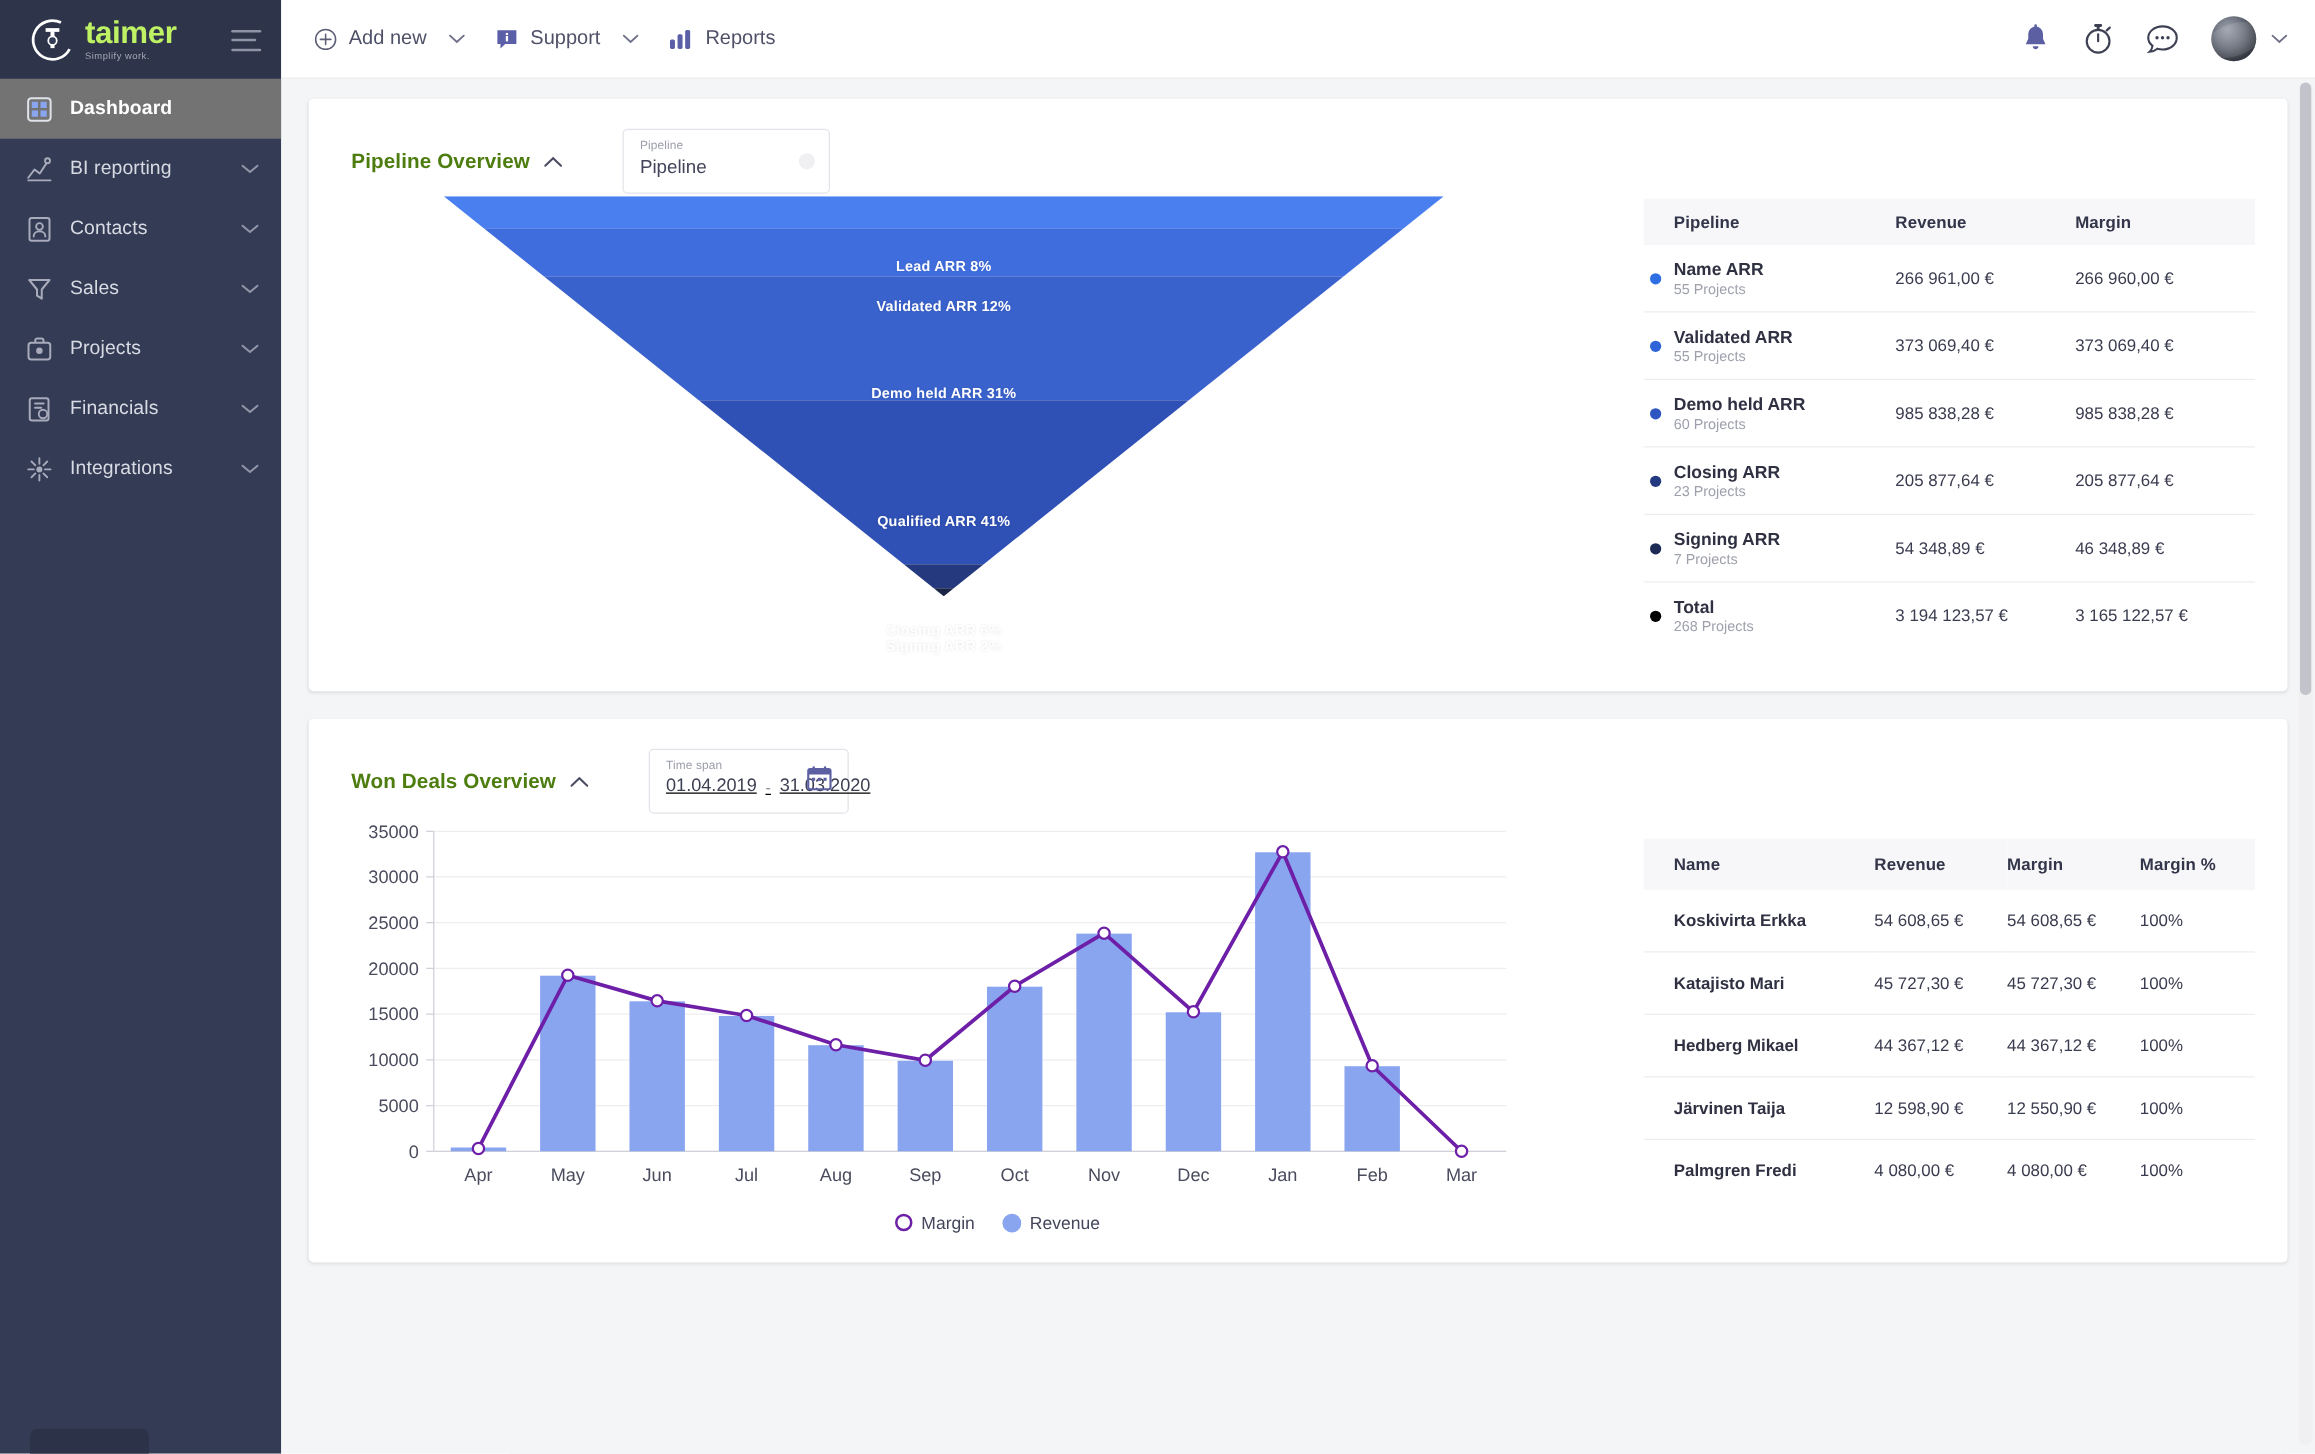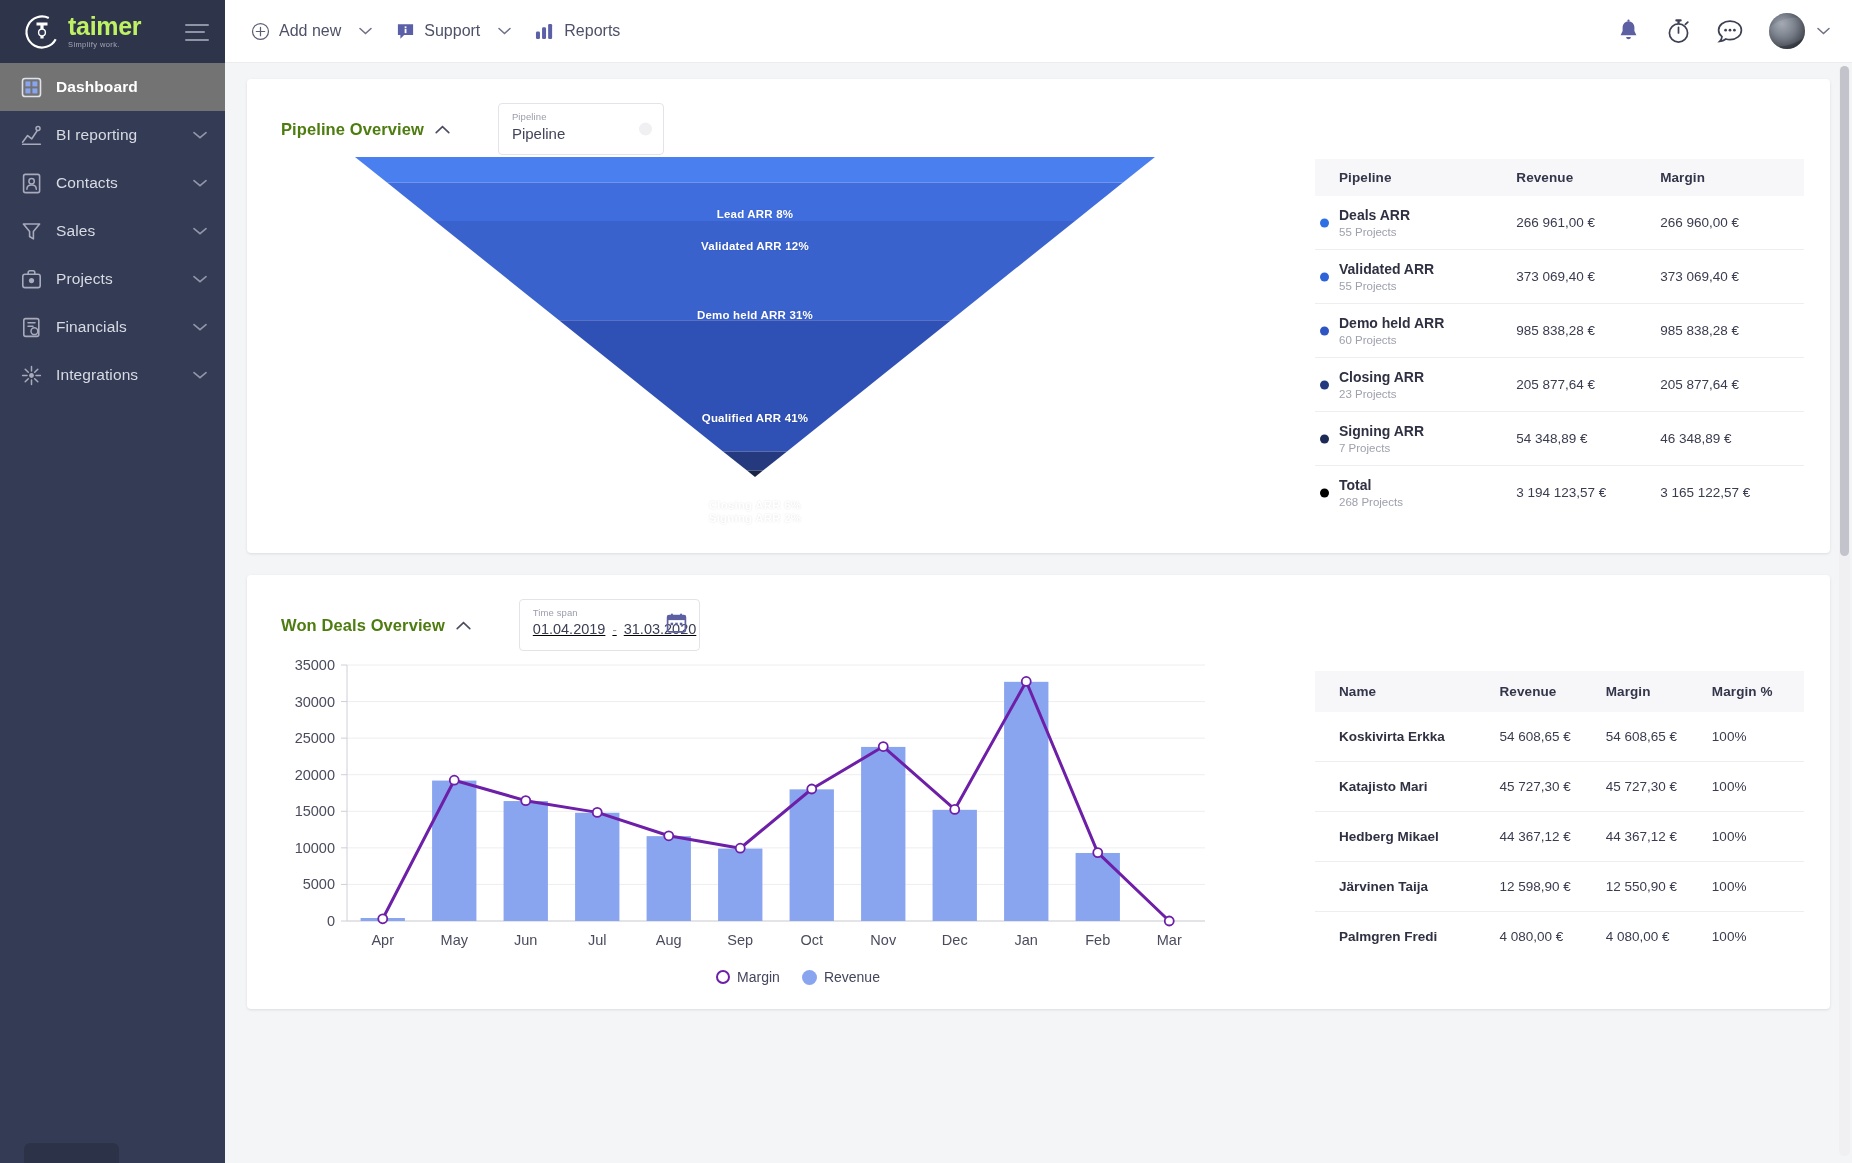--- a/index.html
+++ b/index.html
@@ -117,21 +117,21 @@
     margin-left: 48px; width: 166px; height: 52px;
     border: 1px solid #e3e4e9; border-radius: 4px; background: #fff;
     padding: 7px 12px 0 13px; position: relative; cursor: pointer;
   }
   .selector-lbl { font-size: 9.5px; color: #9b9daa; letter-spacing: .1px; }
   .selector-val { font-size: 15px; color: #42445a; margin-top: 3px; }
   .selector-caret {
     position: absolute; right: 11px; top: 50%; transform: translateY(-50%);
     width: 13px; height: 13px; border-radius: 50%; background: #f0f0f3;
   }
-  .selector.wide { width: 181px; }
+  .selector.wide { width: 160px; }
   .selector.wide .dates { display:flex; align-items:flex-end; gap:7px; margin-top:3px;text-decoration:underline; }
   .selector.wide .dates span { font-size: 14.5px; color: #3c3e52; }
   .selector.wide .dates .dash { color: #8d8fa0; font-size: 13px; }
   .cal-ico { position:absolute; right: 12px; top: 50%; transform: translateY(-50%); }
 
   
   .pipe-body { display: flex; padding: 0 26px 34px 26px; }
   .funnel-wrap { flex: 1; position: relative; height: 360px; padding-left: 12px;}
   .funnel-wrap svg { display: block; }
   .funnel-lbl {
@@ -445,21 +445,21 @@
               <tr>
                 <th>Pipeline</th>
                 <th>Revenue</th>
                 <th>Margin</th>
               </tr>
             </thead>
             <tbody id="pipe-tbody">
                 <tr>
                   <td class="cell-name">
                     <span class="dot" style="background:#2f6fe4"></span>
-                    <span class="nm">Deals ARR</span>
+                    <span class="nm">Name ARR</span>
                     <span class="sub">55 Projects</span>
                   </td>
                   <td>266 961,00 €</td>
                   <td>266 960,00 €</td>
                 </tr>
                 <tr>
                   <td class="cell-name">
                     <span class="dot" style="background:#2f63d8"></span>
                     <span class="nm">Validated ARR</span>
                     <span class="sub">55 Projects</span>

